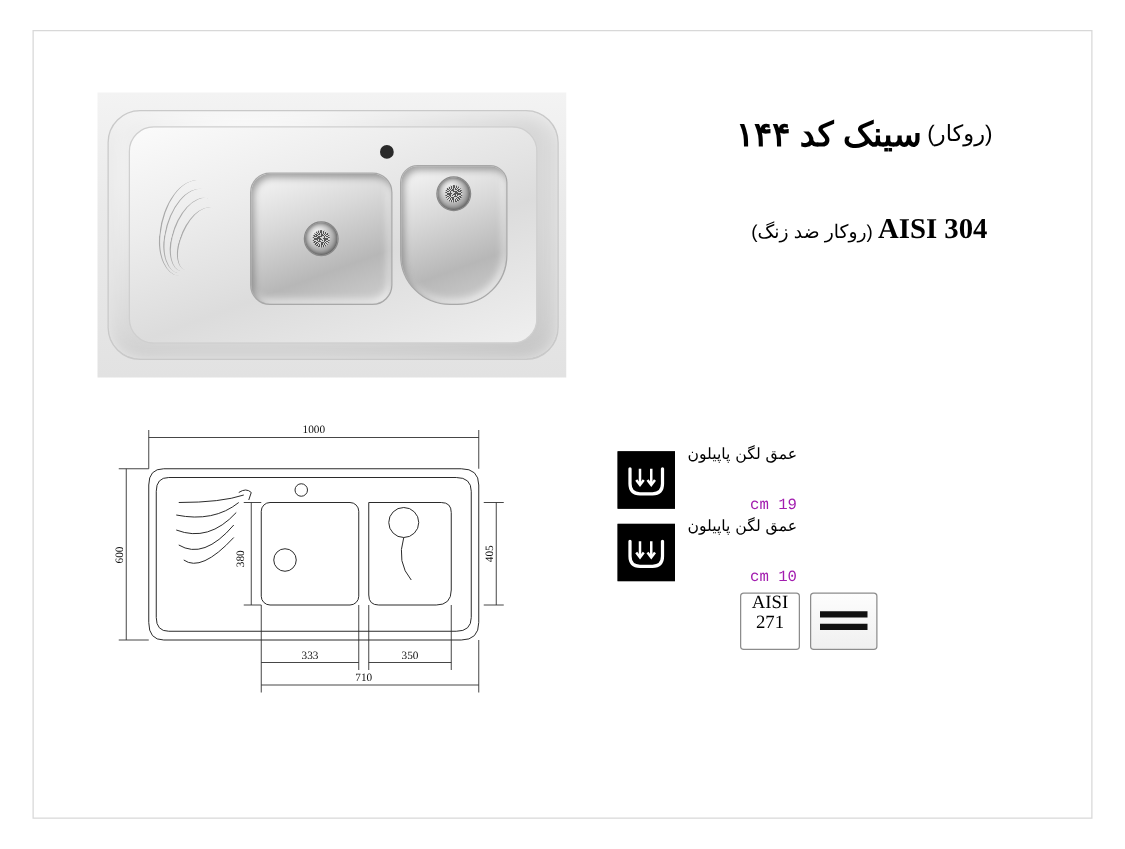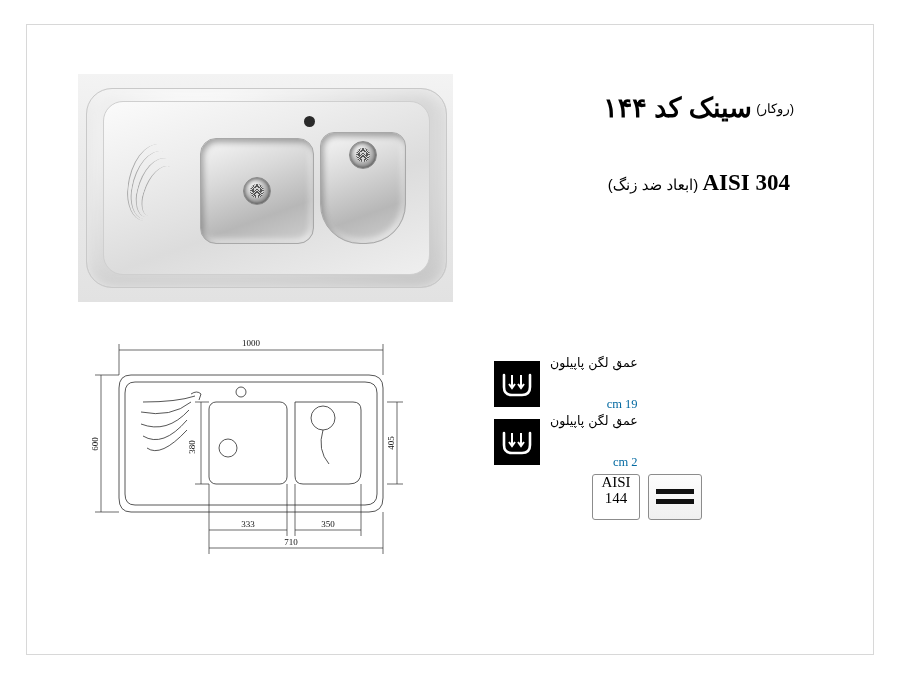--- a/index.html
+++ b/index.html
@@ -105,21 +105,21 @@
     width: 420px;
     text-align: right;
     white-space: nowrap;
   }
   .title-main {
     font-size: 27px;
     font-weight: bold;
     letter-spacing: .5px;
   }
   .title-sub {
-    font-size: 13px;
+    font-size: 18px;
     font-weight: normal;
     margin-right: 18px;
     vertical-align: 4px;
   }
   .steel-line {
     position: absolute;
     right: 88px;
     top: 170px;
     width: 420px;
     text-align: right;
@@ -170,21 +170,21 @@
     background: #000;
     position: relative;
     flex: 0 0 auto;
   }
   .spec-text {
     text-align: right;
     font-family: "DejaVu Sans", sans-serif;
     line-height: 1.35;
   }
   .spec-label { font-size: 12.5px; color: #000; white-space: nowrap; }
-  .spec-value { font-size: 12.5px; color: #0369a1; font-family: Liberation Serif, serif; margin-top: 24px; }
+  .spec-value { font-size: 12.5px; color: #a21caf; font-family: Liberation Mono, monospace; margin-top: 24px; }
 
   .aisi-badge {
     position: absolute;
     left: 592px;
     top: 474px;
     width: 46px;
     height: 44px;
     border: 1px solid #8c8c8c;
     border-radius: 3px;
     background: #fff;
@@ -240,21 +240,21 @@
     </div>
   </div>
 
   <div class="title-line">
     <span class="title-sub">(روکار)</span>
     <span class="title-main">سینک کد  ۱۴۴</span>
   </div>
 
   <div class="steel-line">
     <span class="aisi">AISI 304</span>
-    <span>(ابعاد ضد زنگ)</span>
+    <span>(روکار ضد زنگ)</span>
   </div>
 
 
   <div class="drawing">
     <svg width="320" height="240" viewBox="0 0 320 240" xmlns="http://www.w3.org/2000/svg">
       <g stroke="#2b2b2b" fill="none" stroke-width="0.8">
 
         <path d="M40,45 L278,45 Q292,45 292,58 L292,168 Q292,182 278,182 L40,182 Q28,182 28,168 L28,58 Q28,45 40,45 Z"></path>
         <path d="M44,52 L274,52 Q286,52 286,63 L286,164 Q286,175 274,175 L44,175 Q34,175 34,164 L34,63 Q34,52 44,52 Z"></path>
 
@@ -344,26 +344,26 @@
         <g stroke="#fff" stroke-width="2" fill="none">
           <line x1="18" y1="14" x2="18" y2="26"></line>
           <polyline points="15,23 18,27 21,23" fill="none"></polyline>
           <line x1="27" y1="14" x2="27" y2="26"></line>
           <polyline points="24,23 27,27 30,23" fill="none"></polyline>
         </g>
       </svg>
     </div>
     <div class="spec-text">
       <div class="spec-label">عمق لگن پاپیلون</div>
-      <div class="spec-value">2 cm</div>
+      <div class="spec-value">10 cm</div>
     </div>
   </div>
 
   <div class="aisi-badge">
     <span>AISI</span>
-    <span>144</span>
+    <span>271</span>
   </div>
 
   <div class="sheet-badge">
     <div class="bar" style="top:14px; height:5px;"></div>
     <div class="bar" style="top:24px; height:5px;"></div>
   </div>
 </div>
 
 </body></html>

